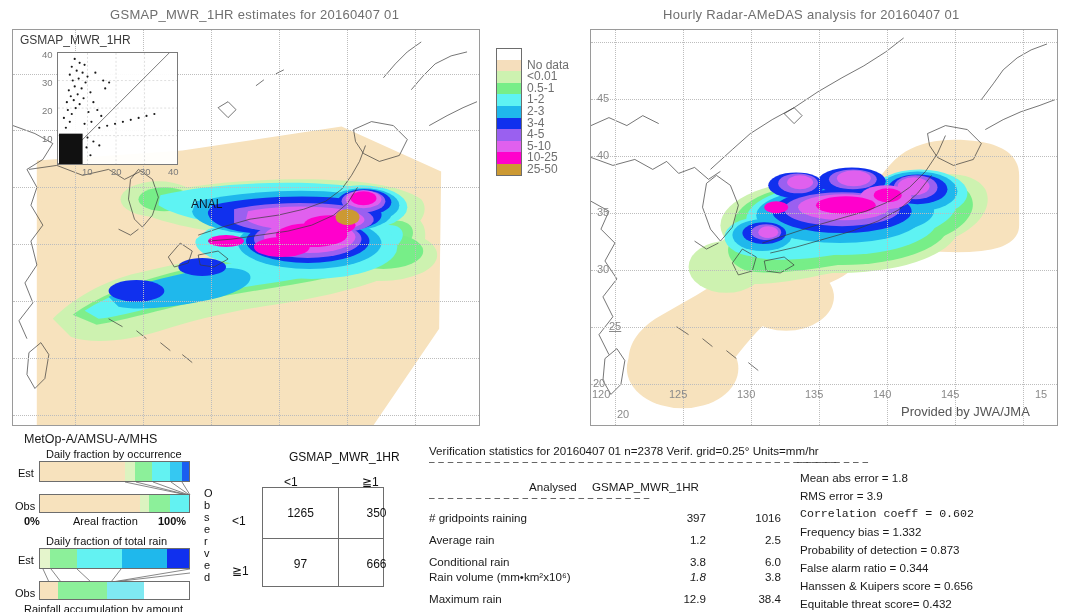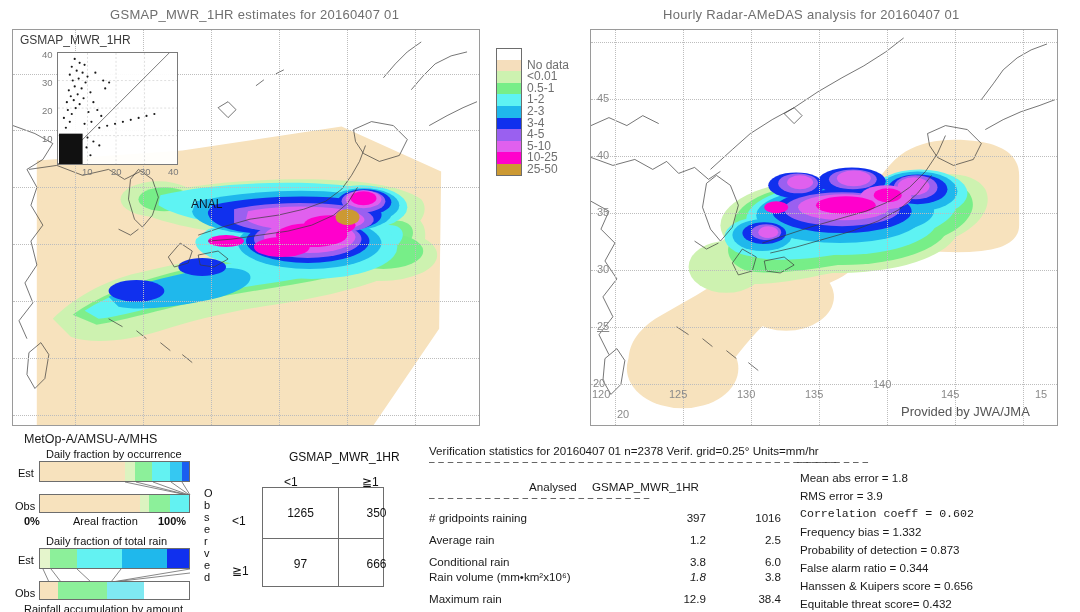--- a/index.html
+++ b/index.html
@@ -472,28 +472,28 @@
       <div class="gl-h" style="top:183px;"></div>
       <div class="gl-h" style="top:240px;"></div>
       <div class="gl-h" style="top:297px;"></div>
       <div class="gl-h" style="top:354px;"></div>
     </div>
 
     <div class="axlab" style="left:6px; top:62px;">45</div>
     <div class="axlab" style="left:6px; top:119px;">40</div>
     <div class="axlab" style="left:6px; top:176px;">35</div>
     <div class="axlab" style="left:6px; top:233px;">30</div>
-    <div class="axlab" style="left:6px; top:290px;text-decoration:underline;">25</div>
+    <div class="axlab" style="left:18px; top:290px;text-decoration:underline;">25</div>
     <div class="axlab" style="left:2px; top:347px;">20</div>
 
     <div class="axlab" style="left:1px; top:358px;">120</div>
     <div class="axlab" style="left:78px; top:358px;">125</div>
     <div class="axlab" style="left:146px; top:358px;">130</div>
     <div class="axlab" style="left:214px; top:358px;">135</div>
-    <div class="axlab" style="left:282px; top:348px;">140</div>
+    <div class="axlab" style="left:282px; top:358px;">140</div>
     <div class="axlab" style="left:350px; top:358px;">145</div>
     <div class="axlab" style="left:444px; top:358px;">15</div>
 
     <div class="axlab" style="left:26px; top:378px;">20</div>
 
     <div class="axlab" style="left:310px; top:374px; font-size:13px; color:#555;">Provided by JWA/JMA</div>
   </div>
 
   <div class="stxt" style="left:24px; top:432px; font-size:12.5px;">MetOp-A/AMSU-A/MHS</div>
 

